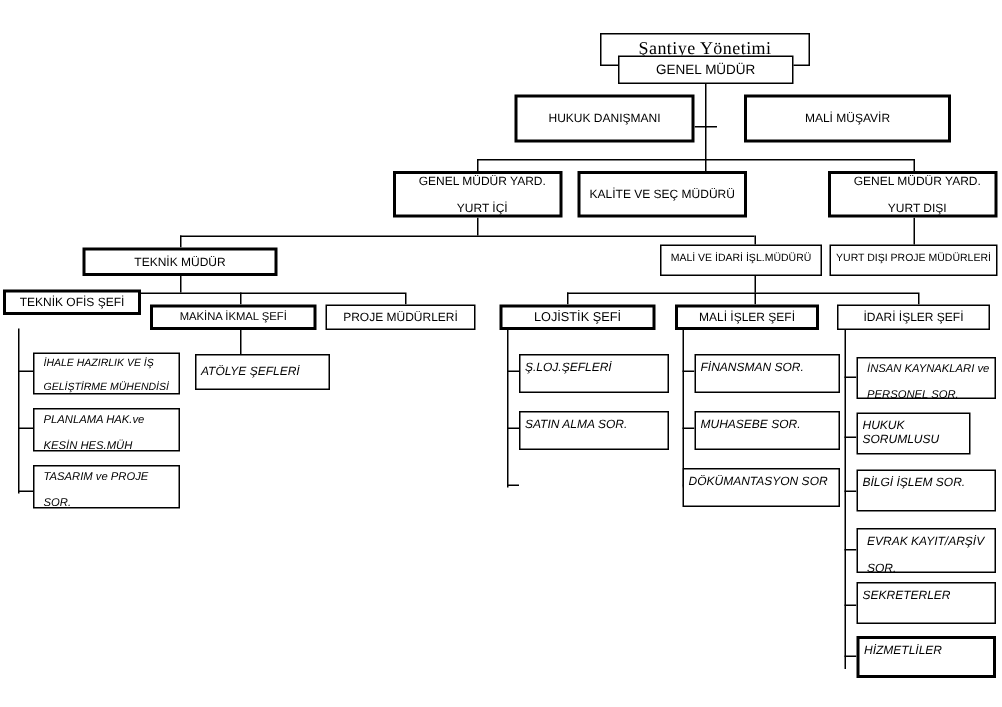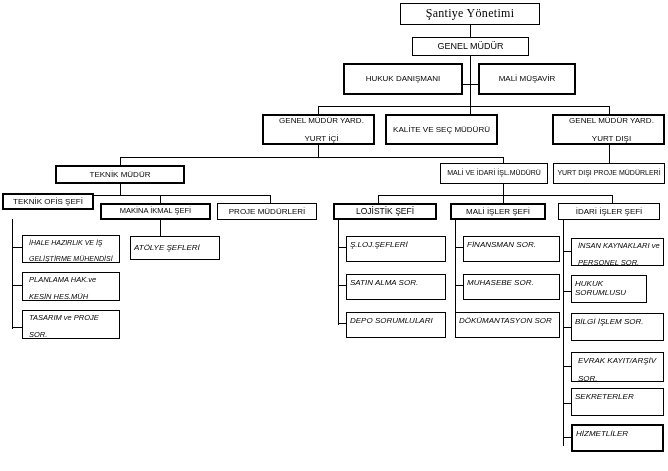--- a/index.html
+++ b/index.html
@@ -33,20 +33,21 @@
 
   
   .bold{border-width:2px;}
   .med{border-width:1.5px;}
 
   
   .title{
     font-family:"Liberation Serif", serif;
     font-size:12px;
     letter-spacing:.3px;
+    margin-top:19px;
   }
   .f7{font-size:7px;}
   .f75{font-size:7.5px;}
   .f8{font-size:8px;}
   .f85{font-size:8.5px;}
   .f9{font-size:9px;}
 
   .ln{
     position:absolute;
     background:#000000;
@@ -121,21 +122,21 @@
   </div>
 
   <div class="box c f8 bold" style="left:343px;top:63px;width:120px;height:32px;">
     <span>HUKUK DANIŞMANI</span>
   </div>
 
   <div class="box c f9" style="left:412px;top:37px;width:117px;height:19px;">
     <span>GENEL MÜDÜR</span>
   </div>
 
-  <div class="box c f8 bold" style="left:478px;top:63px;width:98px;height:32px;">
+  <div class="box c f8 bold" style="left:496px;top:63px;width:138px;height:32px;">
     <span>MALİ MÜŞAVİR</span>
   </div>
 
   <div class="box c f8 bold" style="left:262px;top:114px;width:113px;height:31px;">
     <span>
       <span>GENEL MÜDÜR YARD.</span><br>
       <span>YURT İÇİ</span>
     </span>
   </div>
 
@@ -212,23 +213,20 @@
   </div>
 
   <div class="box l top f8 med" style="left:346px;top:236px;width:100px;height:26px;">
     <span>Ş.LOJ.ŞEFLERİ</span>
   </div>
 
   <div class="box l top f8 med" style="left:346px;top:274px;width:100px;height:26px;">
     <span>SATIN ALMA SOR.</span>
   </div>
 
-  <div class="box l top f8 med" style="left:346px;top:312px;width:100px;height:26px;">
-    <span>DEPO SORUMLULARI</span>
-  </div>
 
   <div class="box l top f8 med" style="left:463px;top:236px;width:97px;height:26px;">
     <span>FİNANSMAN SOR.</span>
   </div>
 
   <div class="box l top f8 med" style="left:463px;top:274px;width:97px;height:26px;">
     <span>MUHASEBE SOR.</span>
   </div>
 
   <div class="box l top f8 med" style="left:455px;top:312px;width:105px;height:26px;">

